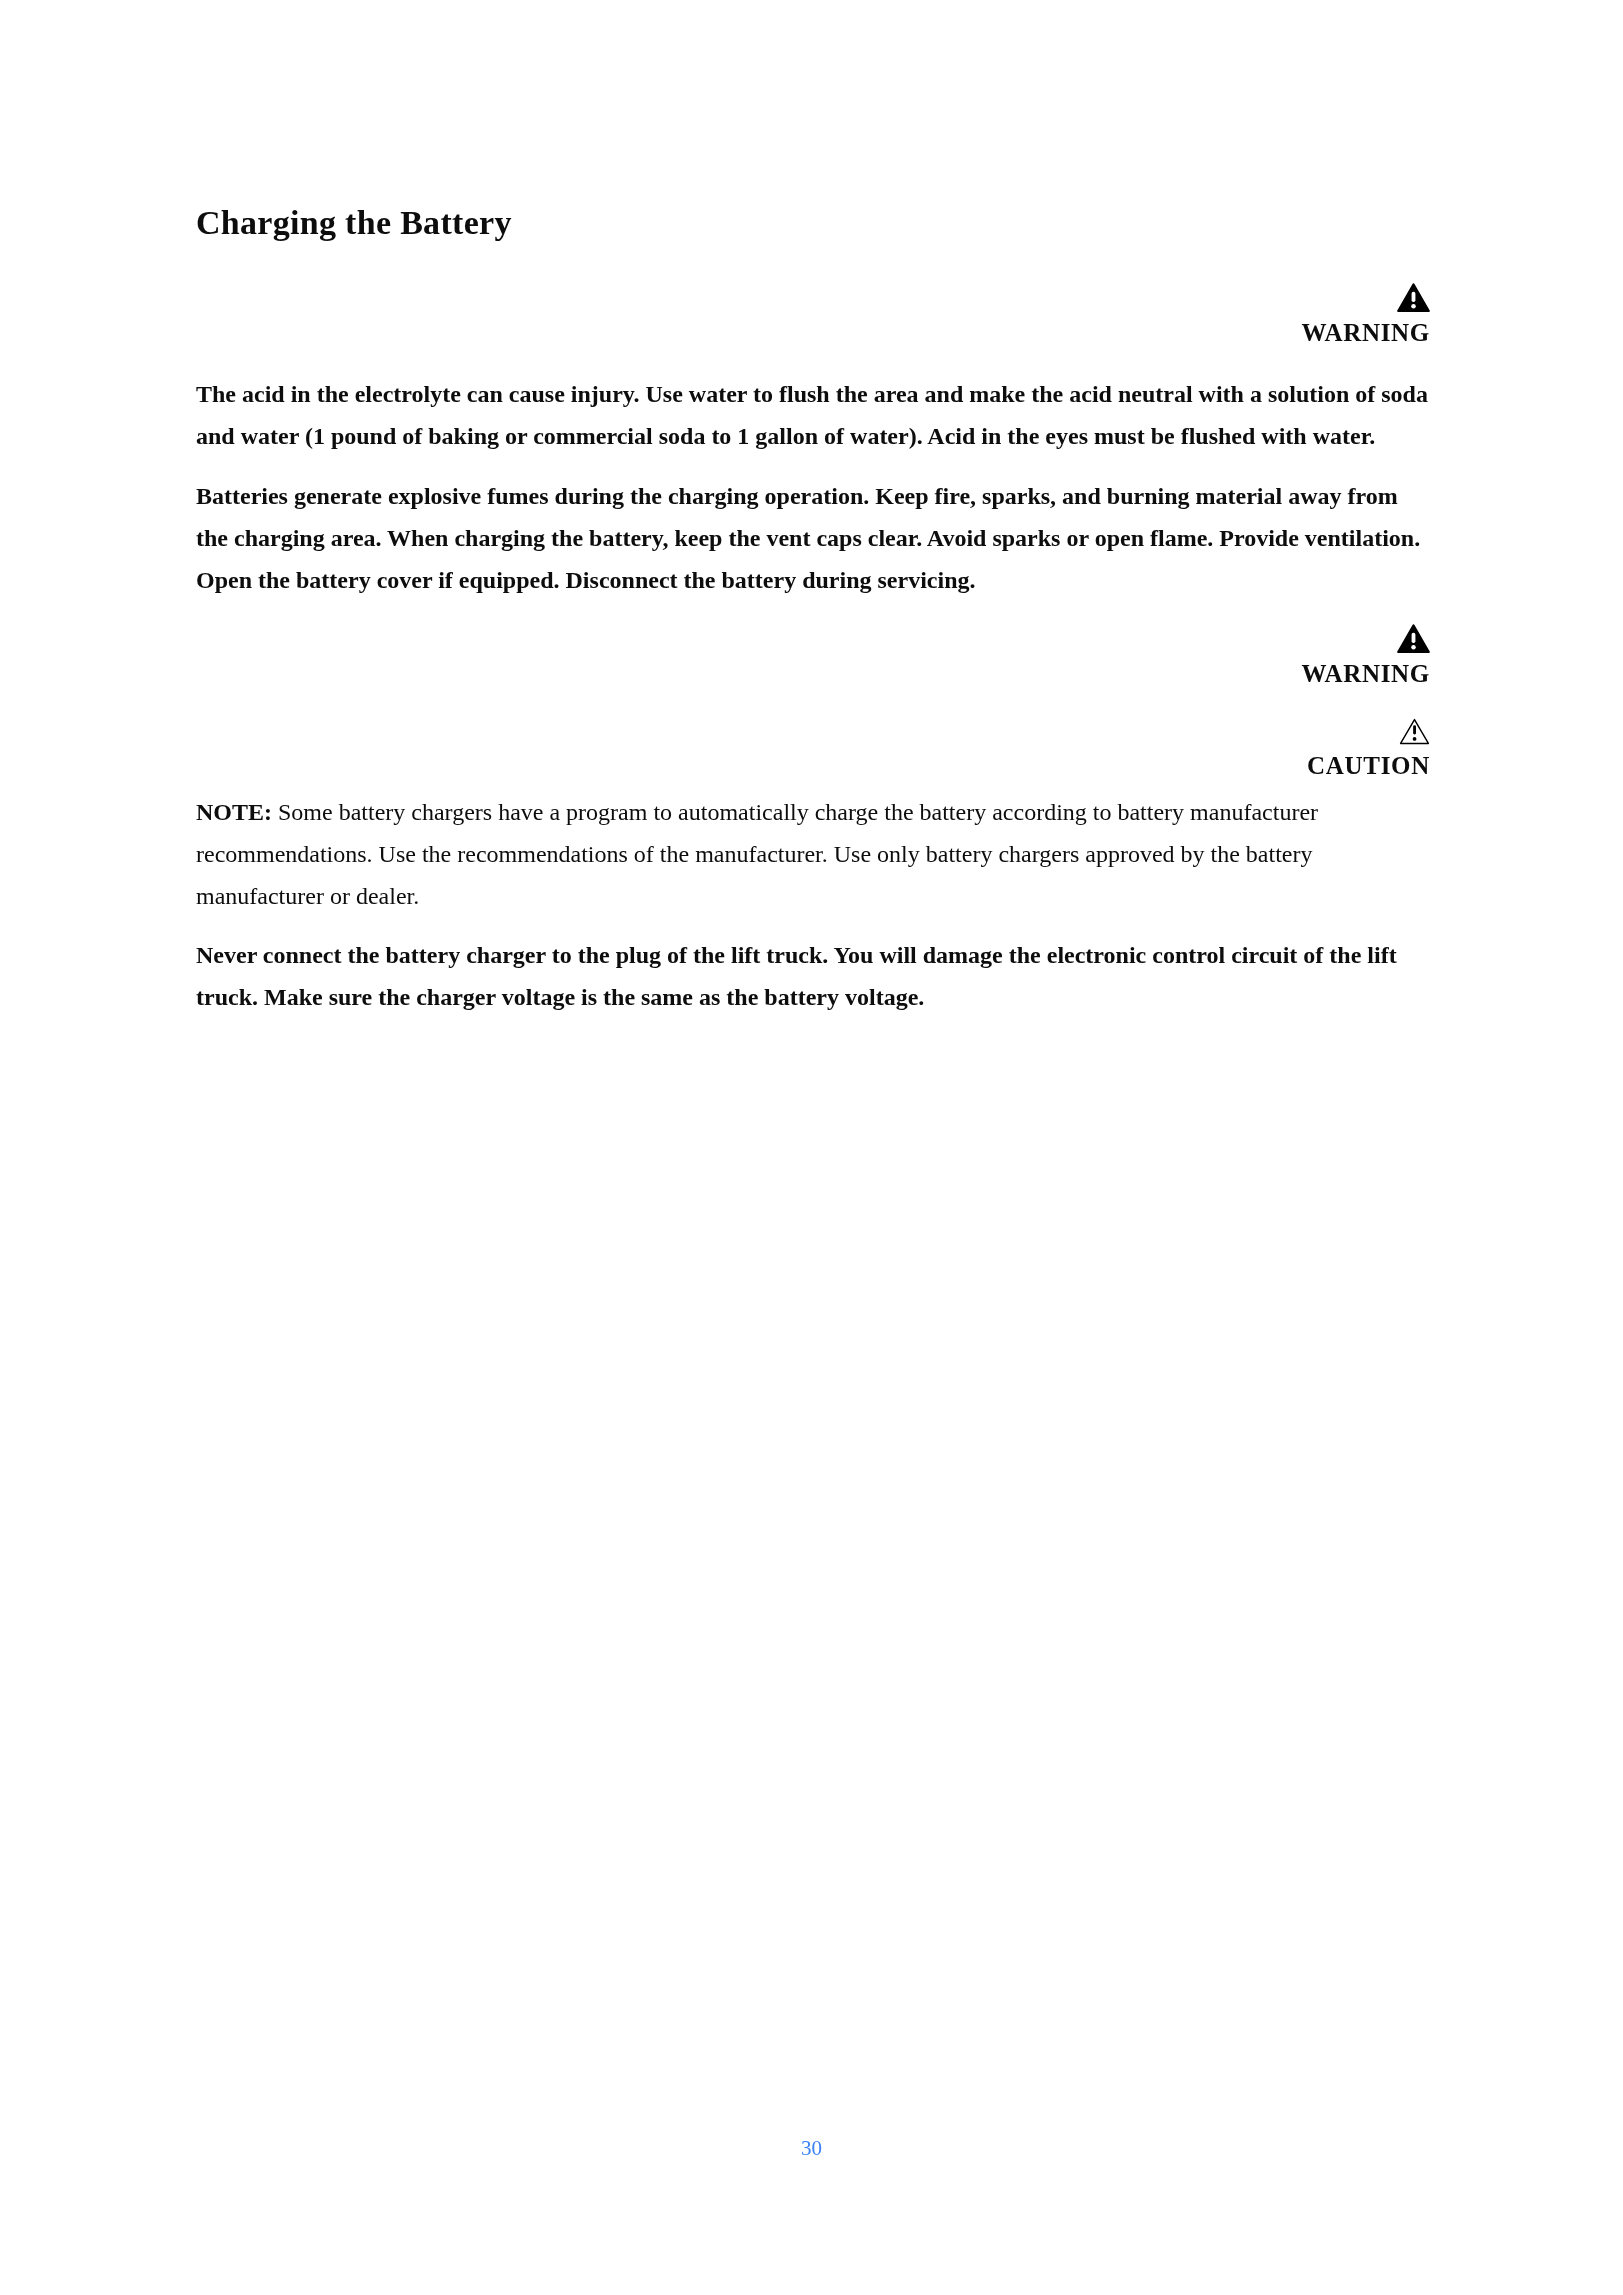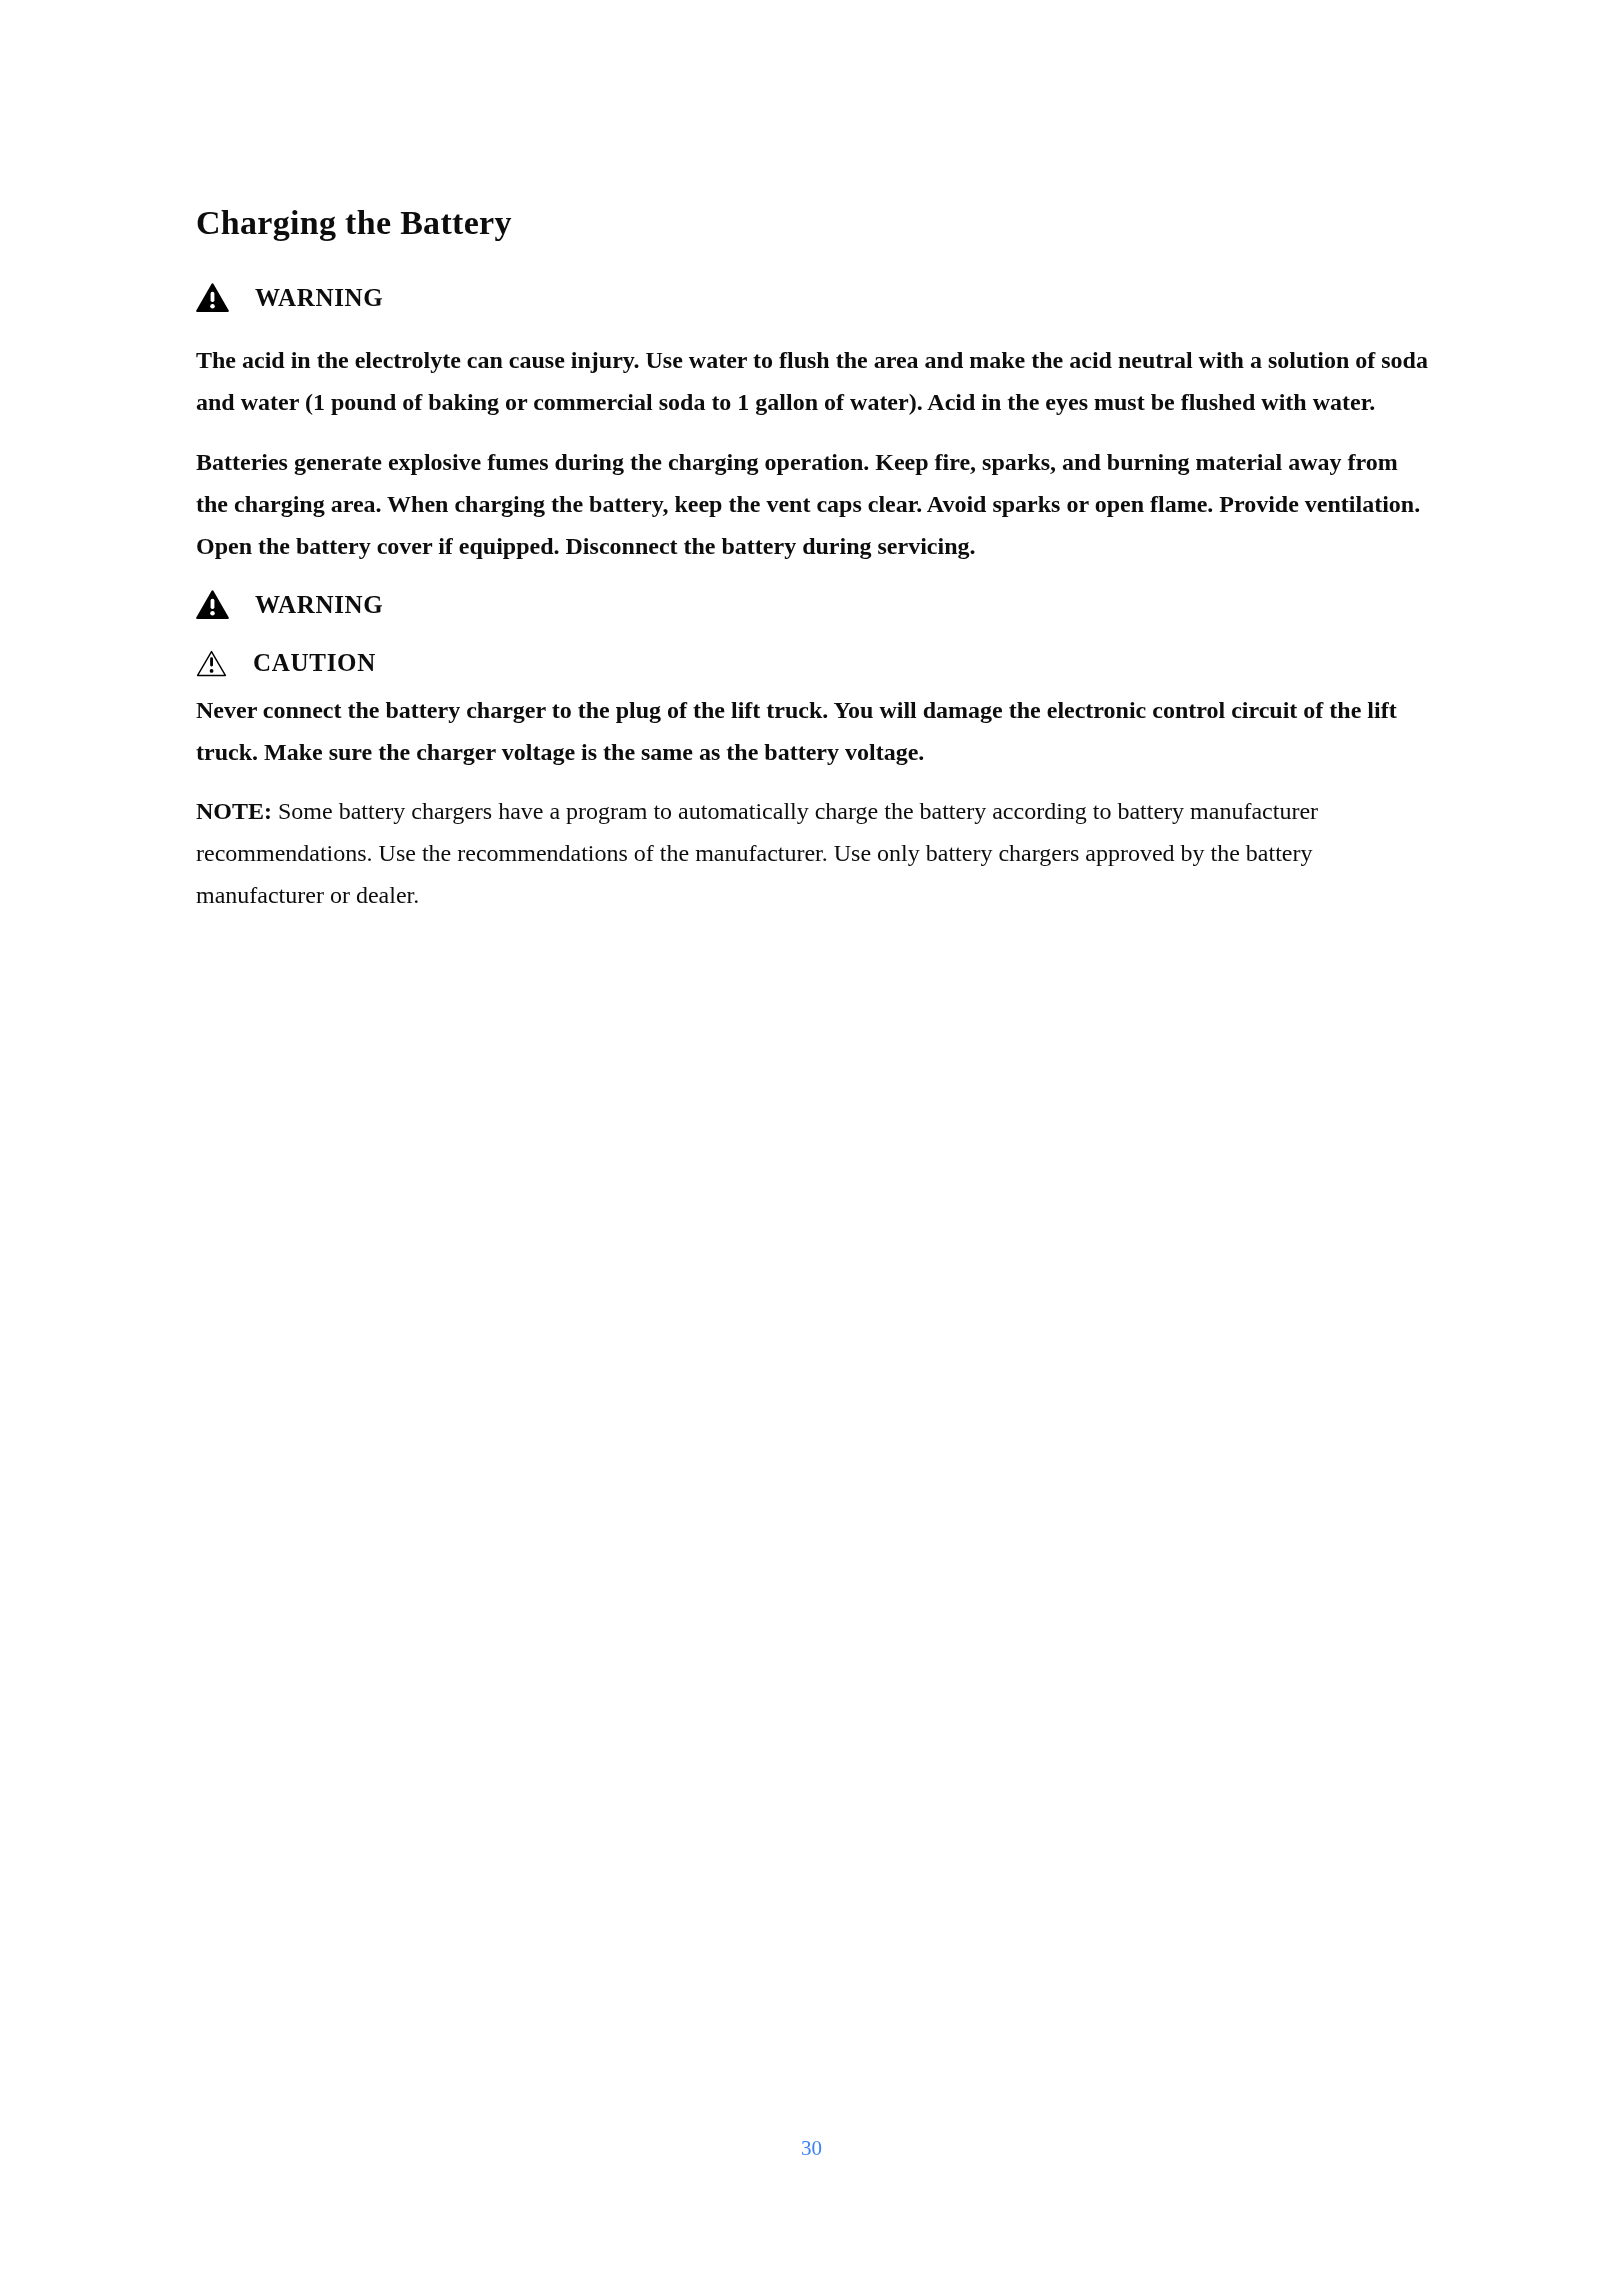--- a/index.html
+++ b/index.html
@@ -21,22 +21,23 @@
     width: 1234px;
   }
   h1.doc-title {
     font-size: 34px;
     font-weight: 700;
     margin: 0 0 41px 0;
     letter-spacing: 0.3px;
   }
   .hazard-heading {
     display: flex;
-    align-items: center;
-    gap: 26px;
+    align-items: flex-end;
+    gap: 6px;
+    flex-direction: column;
   }
   .hazard-heading.first-warning { margin: 0 0 26px 0; }
   .hazard-heading.second-warning { margin: 23px 0 9.5px 0; }
   .hazard-heading.caution-heading { margin: 29px 0 11px 0; }
   .hazard-label {
     font-size: 25px;
     font-weight: 700;
     letter-spacing: 0.7px;
   }
   .hz-icon {
@@ -104,21 +105,21 @@
       <span class="hz-icon">
         <svg width="31" height="29" viewBox="0 0 48 44" aria-hidden="true">
           <path d="M24 3.5 L45.5 40.5 H2.5 Z" fill="none" stroke="#000" stroke-width="2.2" stroke-linejoin="round"></path>
           <rect x="21.9" y="12.5" width="4.4" height="14" rx="2" fill="#000"></rect>
           <circle cx="24.1" cy="33.6" r="2.9" fill="#000"></circle>
         </svg>
       </span>
       <span class="hazard-label">CAUTION</span>
     </div>
 
+    <p class="body"><span class="note-label">NOTE:</span> <span>Some battery chargers have a program to automatically charge the battery according to battery manufacturer recommendations. Use the recommendations of the manufacturer. Use only battery chargers approved by the battery manufacturer or dealer.</span></p>
+
     <p class="body bold">Never connect the battery charger to the plug of the lift truck. You will damage the electronic control circuit of the lift truck. Make sure the charger voltage is the same as the battery voltage.</p>
-
-    <p class="body"><span class="note-label">NOTE:</span> <span>Some battery chargers have a program to automatically charge the battery according to battery manufacturer recommendations. Use the recommendations of the manufacturer. Use only battery chargers approved by the battery manufacturer or dealer.</span></p>
 
   </div>
 
   <div class="page-number">30</div>
 </div>
 
 
 </body></html>

